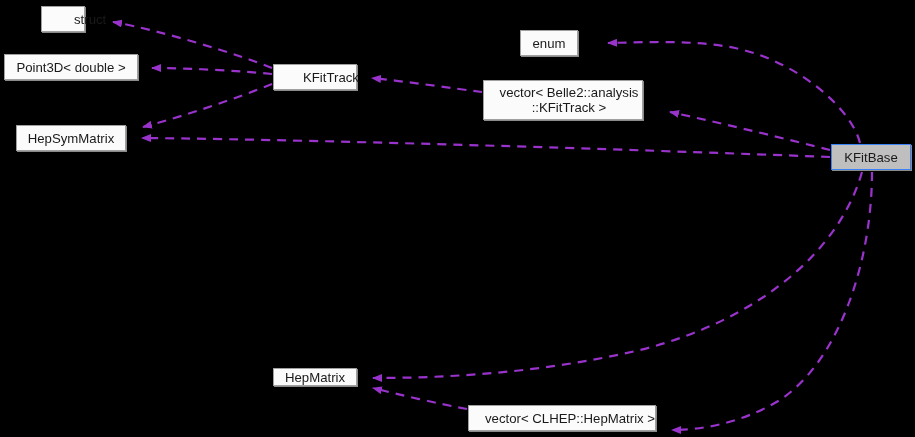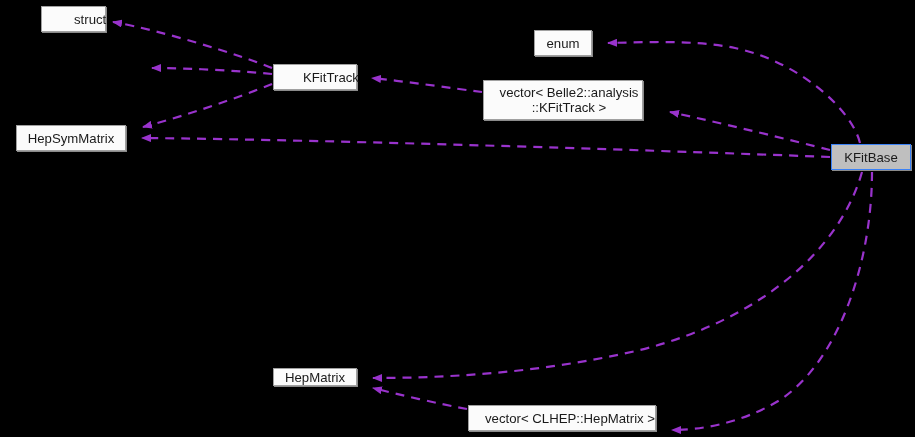--- a/index.html
+++ b/index.html
@@ -80,34 +80,37 @@
       <path d="M 830,157 C 700,152 350,140 142,138"></path>
 
       <path d="M 862,172 C 840,250 760,320 640,350 C 550,371 460,378 373,378"></path>
 
       <path d="M 467,409 C 440,404 400,395 373,388"></path>
 
       <path d="M 872,172 C 872,260 840,360 780,400 C 740,424 700,430 672,430"></path>
     </g>
   </svg>
 
-  <div class="node" style="left:41px; top:6px; width:65px; height:26px;padding-left:32px;">
+  <div class="node" style="left:41px; top:6px; width:44px; height:26px;padding-left:32px;">
     <span class="node-label">struct</span>
   </div>
 
+  <div class="node" style="left:4px; top:54px; width:134px; height:26px;">
+    <span class="node-label">Point3D&lt; double &gt;</span>
+  </div>
 
   <div class="node" style="left:16px; top:125px; width:110px; height:26px;">
     <span class="node-label">HepSymMatrix</span>
   </div>
 
   <div class="node" style="left:273px; top:64px; width:84px; height:26px;padding-left:29px;">
     <span class="node-label">KFitTrack</span>
   </div>
 
-  <div class="node" style="left:534px; top:30px; width:58px; height:26px;">
+  <div class="node" style="left:520px; top:30px; width:58px; height:26px;">
     <span class="node-label">enum</span>
   </div>
 
   <div class="node" style="left:483px; top:80px; width:160px; height:40px;padding-left:12px;">
     <span class="node-label">vector&lt; Belle2::analysis
 ::KFitTrack &gt;</span>
   </div>
 
   <div class="node highlight" style="left:831px; top:144px; width:80px; height:26px;">
     <span class="node-label">KFitBase</span>

